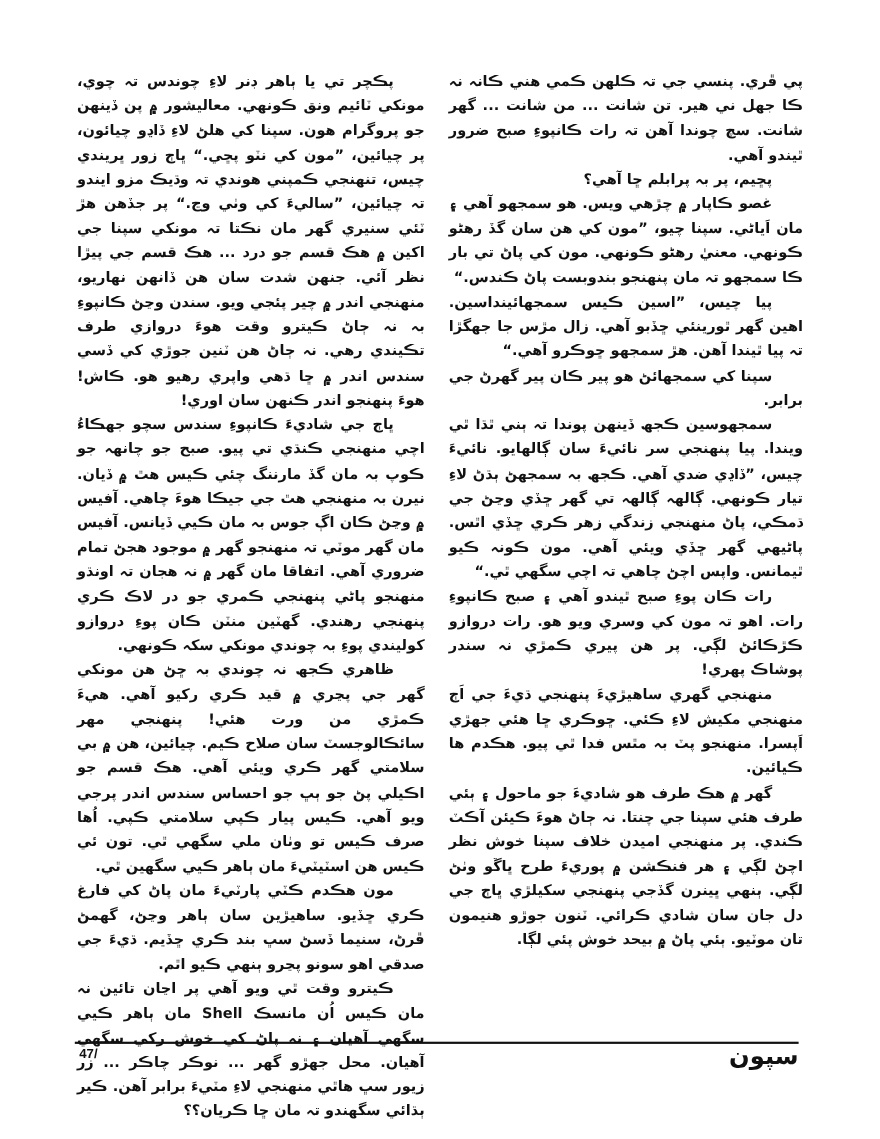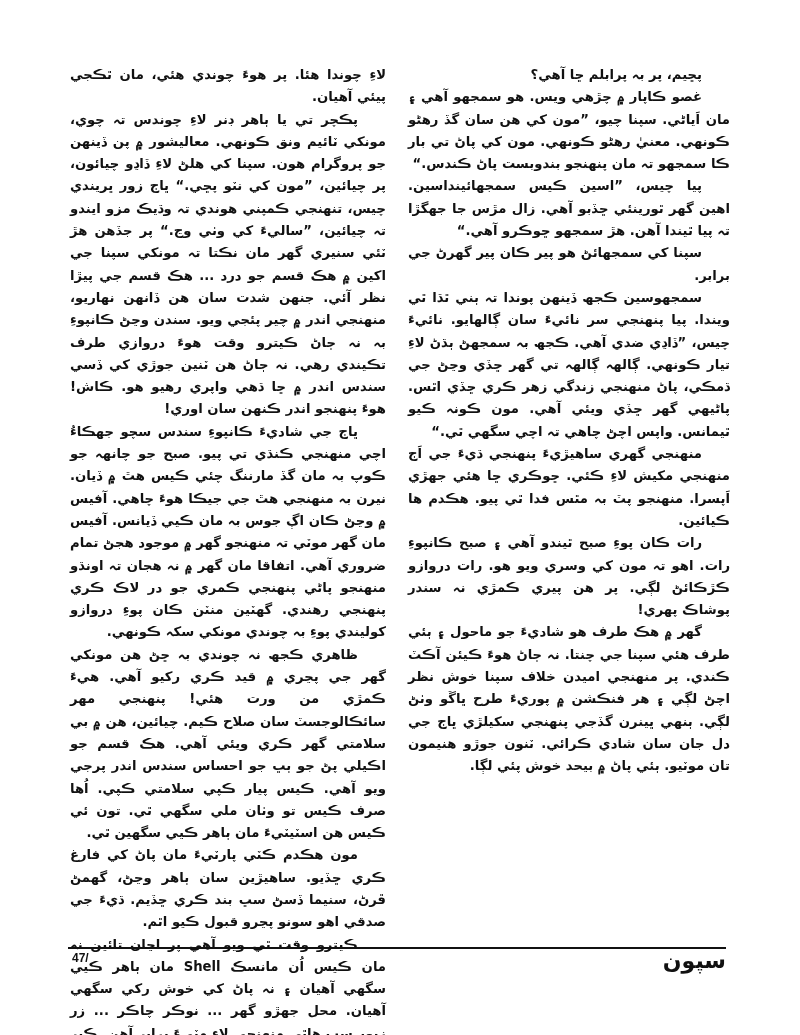--- a/index.html
+++ b/index.html
@@ -16,34 +16,34 @@
   .page-number { position: absolute; left: 72px; top: 951px; font-family: "Liberation Sans", sans-serif;
                  font-size: 12px; font-weight: bold; color: #111; }
   .magazine-name { position: absolute; left: 670px; top: 948px; width: 56px; text-align: right;
                    direction: rtl; font-size: 22px; font-weight: bold; color: #111; font-family: "DejaVu Sans", sans-serif; }
 </style>
 </head>
 <body>
 
 <div class="page">
   <div class="col col-right" id="col-right">
+      <p class="noindent">پي ڦري. پنسي جي تہ ڪلهن ڪمي هني ڪانہ نہ ڪا جهل ني هير. تن شانت ... من شانت ... گهر شانت. سچ چوندا آهن تہ رات ڪانپوءِ صبح ضرور ٿيندو آهي.</p>
       <p>پڇيم، پر بہ پرابلم ڇا آهي؟</p>
       <p>غصو ڪاپار ۾ چڙهي ويس. هو سمجهو آهي ۽ مان اَياڻي. سپنا چيو، ”مون کي هن سان گڏ رهڻو ڪونهي. معنيٰ رهڻو ڪونهي. مون کي پاڻ تي بار ڪا سمجهو تہ مان پنهنجو بندوبست پاڻ ڪندس.“</p>
       <p>پيا چيس، ”اسين ڪيس سمجهائينداسين. اهين گهر ٿورينئي ڇڏبو آهي. زال مڙس جا جهگڙا تہ پيا ٿيندا آهن. هڙ سمجهو ڇوڪرو آهي.“</p>
       <p>سپنا کي سمجهائڻ هو پير ڪان پير گهرڻ جي برابر.</p>
       <p>سمجهوسين ڪجھ ڏينهن پوندا تہ ٻني ٿڌا ٿي ويندا. پيا پنهنجي سر نائيءَ سان ڳالهايو. نائيءَ چيس، ”ڏاڍي ضدي آهي. ڪجھ بہ سمجهڻ ٻڌڻ لاءِ تيار ڪونهي. ڳالهہ ڳالهہ تي گهر ڇڏي وڃڻ جي ڌمڪي، پاڻ منهنجي زندگي زهر ڪري ڇڏي اٿس. پاڻيهي گهر ڇڏي ويئي آهي. مون ڪونہ ڪيو ٿيمانس. واپس اچڻ چاهي تہ اچي سگهي ٿي.“</p>
+      <p>رات ڪان پوءِ صبح ٿيندو آهي ۽ صبح ڪانپوءِ رات. اهو تہ مون کي وسري ويو هو. رات دروازو ڪڙڪائڻ لڳي. پر هن پيري ڪمڙي نہ سندر پوشاڪ پهري!</p>
       <p>منهنجي گهري ساهيڙيءَ پنهنجي ڌيءَ جي اَڄ منهنجي مکيش لاءِ ڪئي. ڇوڪري ڇا هئي جهڙي اَپسرا. منهنجو پٽ بہ مٿس فدا ٿي پيو. هڪدم ها ڪيائين.</p>
-      <p>رات ڪان پوءِ صبح ٿيندو آهي ۽ صبح ڪانپوءِ رات. اهو تہ مون کي وسري ويو هو. رات دروازو ڪڙڪائڻ لڳي. پر هن پيري ڪمڙي نہ سندر پوشاڪ پهري!</p>
       <p>گهر ۾ هڪ طرف هو شاديءَ جو ماحول ۽ ٻئي طرف هئي سپنا جي چنتا. نہ ڄاڻ هوءَ ڪيئن آڪٽ ڪندي. پر منهنجي اميدن خلاف سپنا خوش نظر اچڻ لڳي ۽ هر فنڪشن ۾ پوريءَ طرح ڀاڱو وٺڻ لڳي. ٻنهي ڀينرن گڏجي پنهنجي سکيلڙي ڀاڄ جي دل جان سان شادي ڪرائي. ٽنون جوڙو هنيمون تان موٽيو. ٻئي پاڻ ۾ بيحد خوش پئي لڳا.</p>
     </div>
   <div class="col col-left" id="col-left">
-      <p class="noindent">لاءِ چوندا هئا. پر هوءَ چوندي هئي، مان ٿڪجي پيئي آهيان.</p>
       <p>پڪچر تي يا ٻاهر ڊنر لاءِ چوندس تہ چوي، مونکي ٽائيم ونق ڪونهي. معاليشور ۾ پن ڏينهن جو پروگرام هون. سپنا کي هلڻ لاءِ ڏاڍو چيائون، پر چيائين، ”مون کي نٽو پڇي.“ ڀاڄ زور ڀريندي چيس، تنهنجي ڪمپني هوندي تہ وڌيڪ مزو ايندو تہ چيائين، ”ساليءَ کي وٺي وڃ.“ پر جڏهن هڙ ٽئي سنيري گهر مان نڪتا تہ مونکي سپنا جي اکين ۾ هڪ قسم جو درد ... هڪ قسم جي پيڙا نظر آئي. جنهن شدت سان هن ڏانهن نهاريو، منهنجي اندر ۾ چير پئجي ويو. سندن وڃڻ ڪانپوءِ بہ نہ ڄاڻ ڪيترو وقت هوءَ دروازي طرف تڪيندي رهي. نہ ڄاڻ هن ٽنين جوڙي کي ڏسي سندس اندر ۾ ڇا ڌهي واپري رهيو هو. ڪاش! هوءَ پنهنجو اندر ڪنهن سان اوري!</p>
       <p>ڀاڄ جي شاديءَ ڪانپوءِ سندس سچو جهڪاءُ اچي منهنجي ڪنڌي تي پيو. صبح جو چانهہ جو ڪوپ بہ مان گڏ مارننگ چئي ڪيس هٿ ۾ ڏيان. نيرن بہ منهنجي هٿ جي جيڪا هوءَ چاهي. آفيس ۾ وڃڻ ڪان اڳ جوس بہ مان ڪيي ڏيانس. آفيس مان گهر موٽي تہ منهنجو گهر ۾ موجود هجڻ تمام ضروري آهي. اتفاقا مان گهر ۾ نہ هجان تہ اونڌو منهنجو پاڻي پنهنجي ڪمري جو در لاڪ ڪري پنهنجي رهندي. گهٽين منٽن ڪان پوءِ دروازو کوليندي پوءِ بہ چوندي مونکي سکہ ڪونهي.</p>
       <p>ظاهري ڪجھ نہ چوندي بہ ڇڻ هن مونکي گهر جي پڃري ۾ قيد ڪري رکيو آهي. هيءَ ڪمڙي من ورت هئي! پنهنجي مهر سائڪالوجسٽ سان صلاح ڪيم. چيائين، هن ۾ بي سلامتي گهر ڪري ويئي آهي. هڪ قسم جو اڪيلي پڻ جو ٻڀ جو احساس سندس اندر پرجي ويو آهي. ڪيس پيار ڪپي سلامتي ڪپي. اُها صرف ڪيس تو وٺان ملي سگهي ٿي. تون ئي ڪيس هن اسٽيٽيءَ مان ٻاهر ڪيي سگهين ٿي.</p>
-      <p>مون هڪدم ڪٽي پارٽيءَ مان پاڻ کي فارغ ڪري ڇڏيو. ساهيڙين سان ٻاهر وڃڻ، گهمڻ ڦرڻ، سنيما ڏسڻ سڀ بند ڪري ڇڏيم. ڌيءَ جي صدقي اهو سونو پڃرو قبول ڪيو اٿم.</p>
+      <p>مون هڪدم ڪٽي پارٽيءَ مان پاڻ کي فارغ ڪري ڇڏيو. ساهيڙين سان ٻاهر وڃڻ، گهمڻ ڦرڻ، سنيما ڏسڻ سڀ بند ڪري ڇڏيم. ڌيءَ جي صدقي اهو سونو پڃرو ٻنهي ڪيو اٿم.</p>
       <p>ڪيترو وقت ٿي ويو آهي پر اڃان تائين نہ مان ڪيس اُن مانسڪ Shell مان ٻاهر ڪيي سگهي آهيان ۽ نہ پاڻ کي خوش رکي سگهي آهيان. محل جهڙو گهر ... نوڪر چاڪر ... زر زيور سڀ هاٿي منهنجي لاءِ مٽيءَ برابر آهن. ڪير ٻڌائي سگهندو تہ مان ڇا ڪريان؟؟</p>
     </div>
 
   <div class="footer-rule"></div>
   <div class="page-number">47/</div>
   <div class="magazine-name">سپون</div>
 </div>
 
 </body></html>

